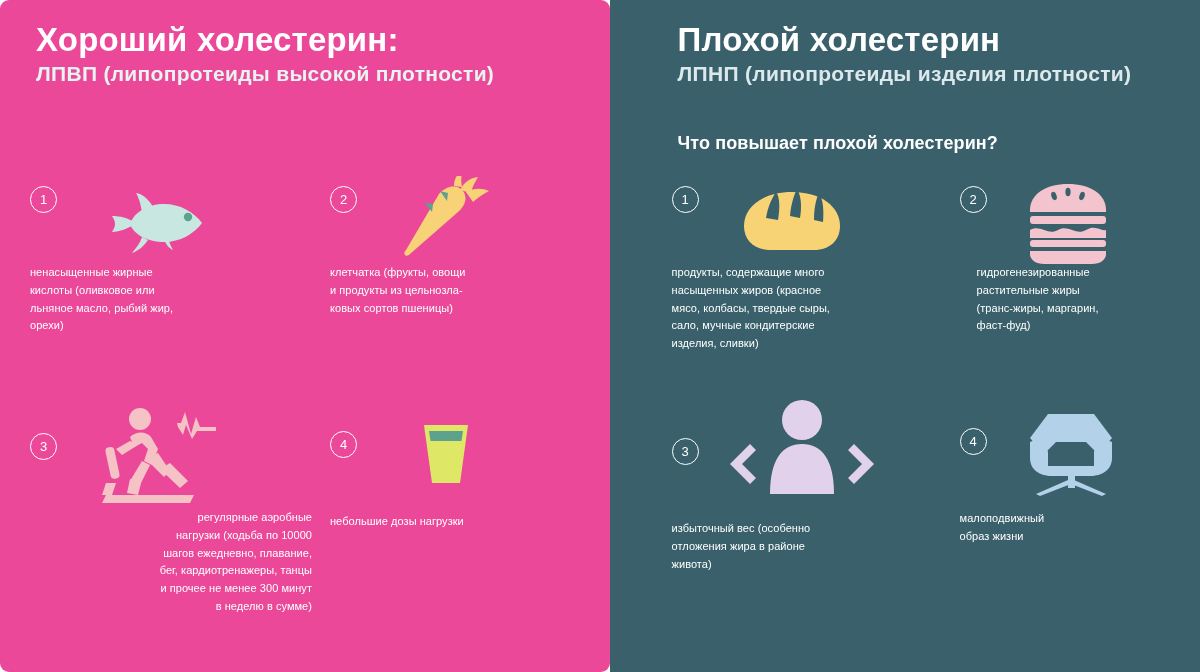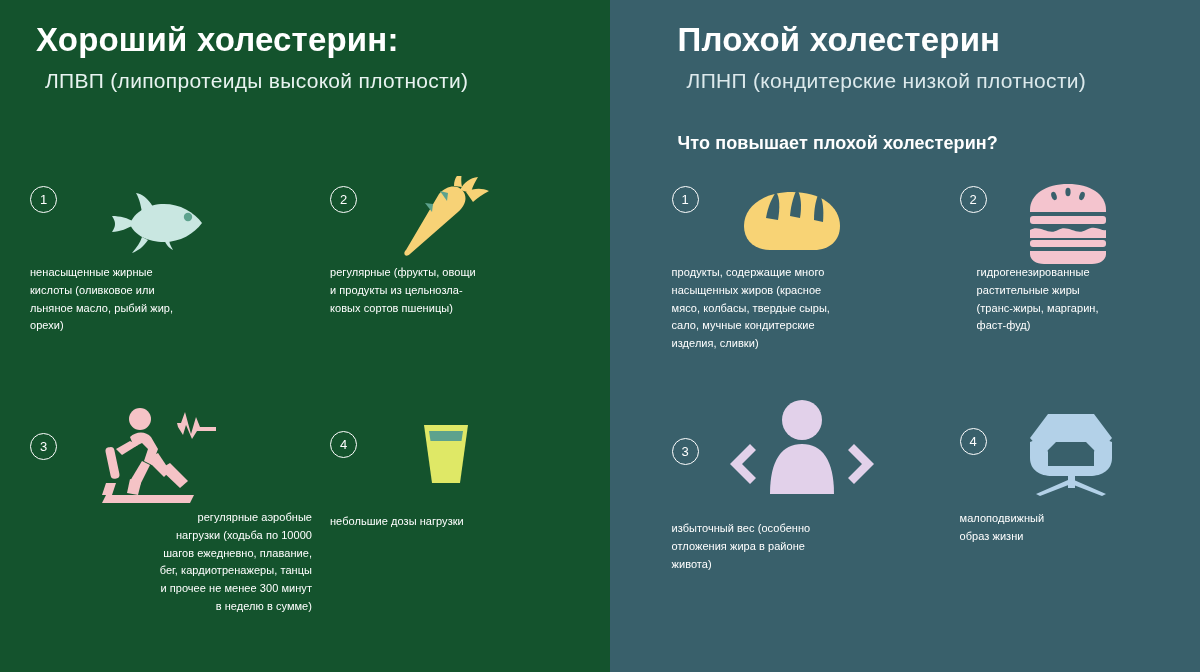--- a/index.html
+++ b/index.html
@@ -8,44 +8,44 @@
     font-family:"Liberation Sans", sans-serif;
     overflow:hidden;
     background:#ffffff;
   }
   .infographic{
     position:relative;
     width:1200px;height:672px;
     display:flex;
   }
   .panel{position:relative;height:672px;box-sizing:border-box;}
-  .panel-good{width:620px;background:#14532d;}
+  .panel-good{width:620px;background:#ec4899;border-radius:9px;}
   .panel-bad{width:600px;background:#39606b;padding-left:32px;}
 
   .panel-inner{position:relative;width:100%;height:100%;}
 
   .head{position:absolute;left:36px;right:24px;top:22px;}
   .panel-bad .head{left:36px;}
 
   .title{
     color:#ffffff;
     font-size:33px;
     font-weight:bold;
     letter-spacing:0.2px;
     line-height:1.12;
     margin:0 0 2px 0;
     white-space:nowrap;
   }
   .subtitle{
     color:#e8f3f0;
     font-size:21px;
-    font-weight:400;
+    font-weight:700;
     letter-spacing:0.3px;
     line-height:1.2;
-    margin:9px;
+    margin:0;
     white-space:nowrap;
   }
   .panel-bad .subtitle{color:#dce9ec;}
   .question{
     position:absolute;
     left:36px;top:133px;
     color:#ffffff;
     font-size:18px;
     font-weight:bold;
     letter-spacing:0.1px;
@@ -166,21 +166,21 @@
           <span class="icon-wrap">
             <svg width="110" height="86" viewBox="0 0 110 86">
               <path d="M14 74 C10 78 14 82 18 78 L66 36 C74 29 76 20 70 14 C64 8 54 10 47 18 Z" fill="#f7d276"></path>
               <path d="M41 28 L33 27 L40 36 Z" fill="#5da28d"></path>
               <path d="M56 17 L48 15 L55 25 Z" fill="#5da28d"></path>
               <path d="M68 14 C72 6 78 2 86 1 C82 8 80 12 79 17 Z" fill="#f7d276"></path>
               <path d="M74 16 C82 12 90 12 97 15 C90 19 85 22 81 26 Z" fill="#f7d276"></path>
               <path d="M62 10 C62 3 65 -2 70 -4 C69 2 69 7 70 11 Z" fill="#f7d276"></path>
             </svg>
           </span>
-          <p class="desc">регулярные (фрукты, овощи
+          <p class="desc">клетчатка (фрукты, овощи
 и продукты из цельнозла-
 ковых сортов пшеницы)</p>
         </div>
 
         <div class="item item-3">
           <div class="badge">3</div>
           <span class="icon-wrap">
             <svg width="130" height="105" viewBox="0 0 130 105">
               <circle cx="48" cy="16" r="11" fill="#f5c3c6"></circle>
               <path d="M38 34 C44 28 54 28 59 34 L66 46 L60 62 L52 58 L56 46 L50 40 L42 44 Z" fill="#f5c3c6"></path>
@@ -216,21 +216,21 @@
 
       </div>
     </div>
   </div>
 
   <div class="panel panel-bad">
     <div class="panel-inner">
 
       <div class="head">
         <h1 class="title">Плохой холестерин</h1>
-        <p class="subtitle">ЛПНП (кондитерские низкой плотности)</p>
+        <p class="subtitle">ЛПНП (липопротеиды изделия плотности)</p>
       </div>
       <p class="question">Что повышает плохой холестерин?</p>
 
       <div class="items">
 
         <div class="item item-1">
           <div class="badge">1</div>
           <span class="icon-wrap">
             <svg width="120" height="82" viewBox="0 0 120 82">
               <path d="M10 48 C10 28 30 14 58 14 C86 14 106 28 106 48 C106 62 96 72 80 72 L36 72 C20 72 10 62 10 48 Z" fill="#f8d375"></path>

